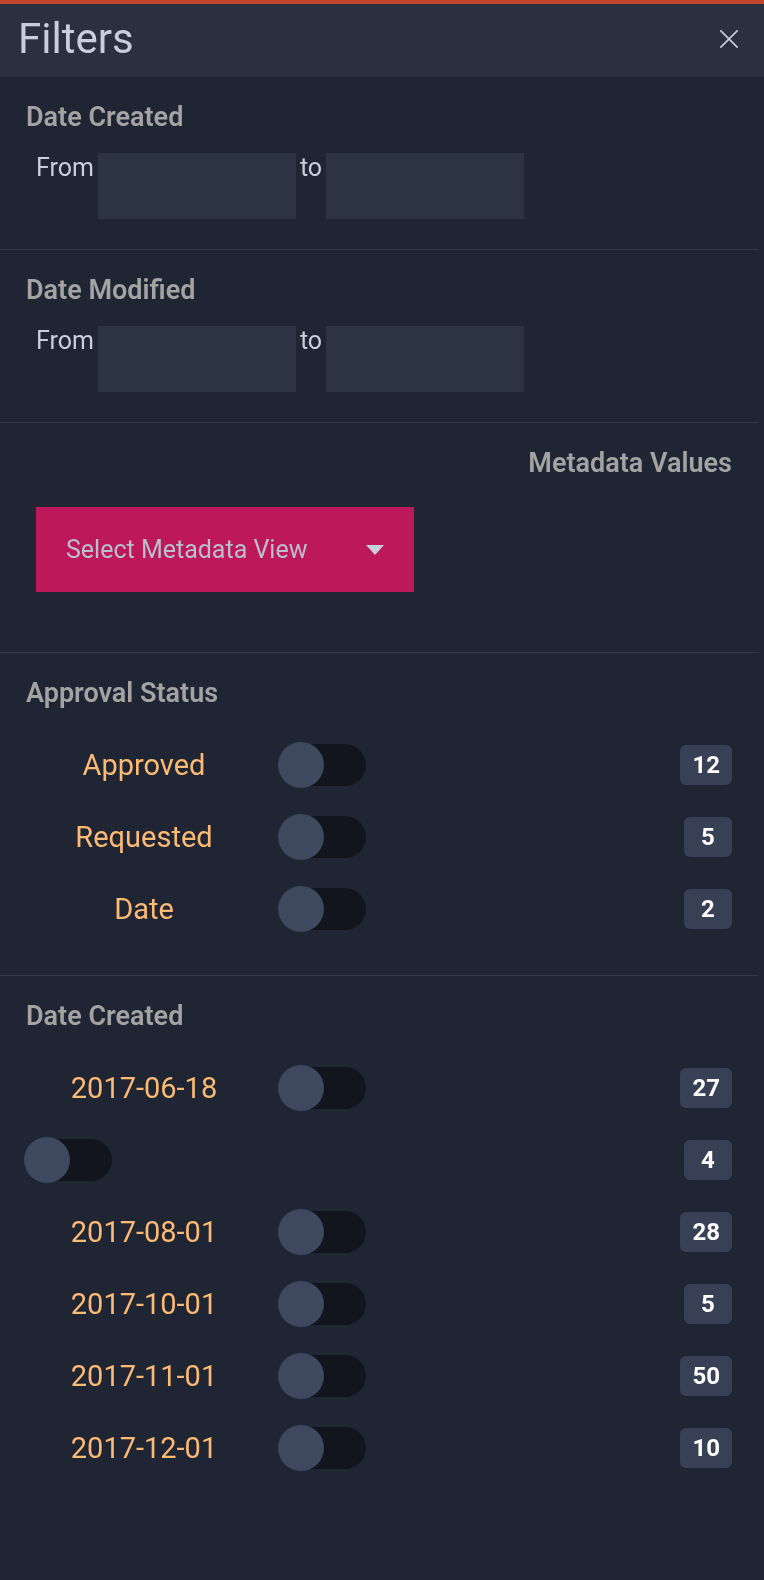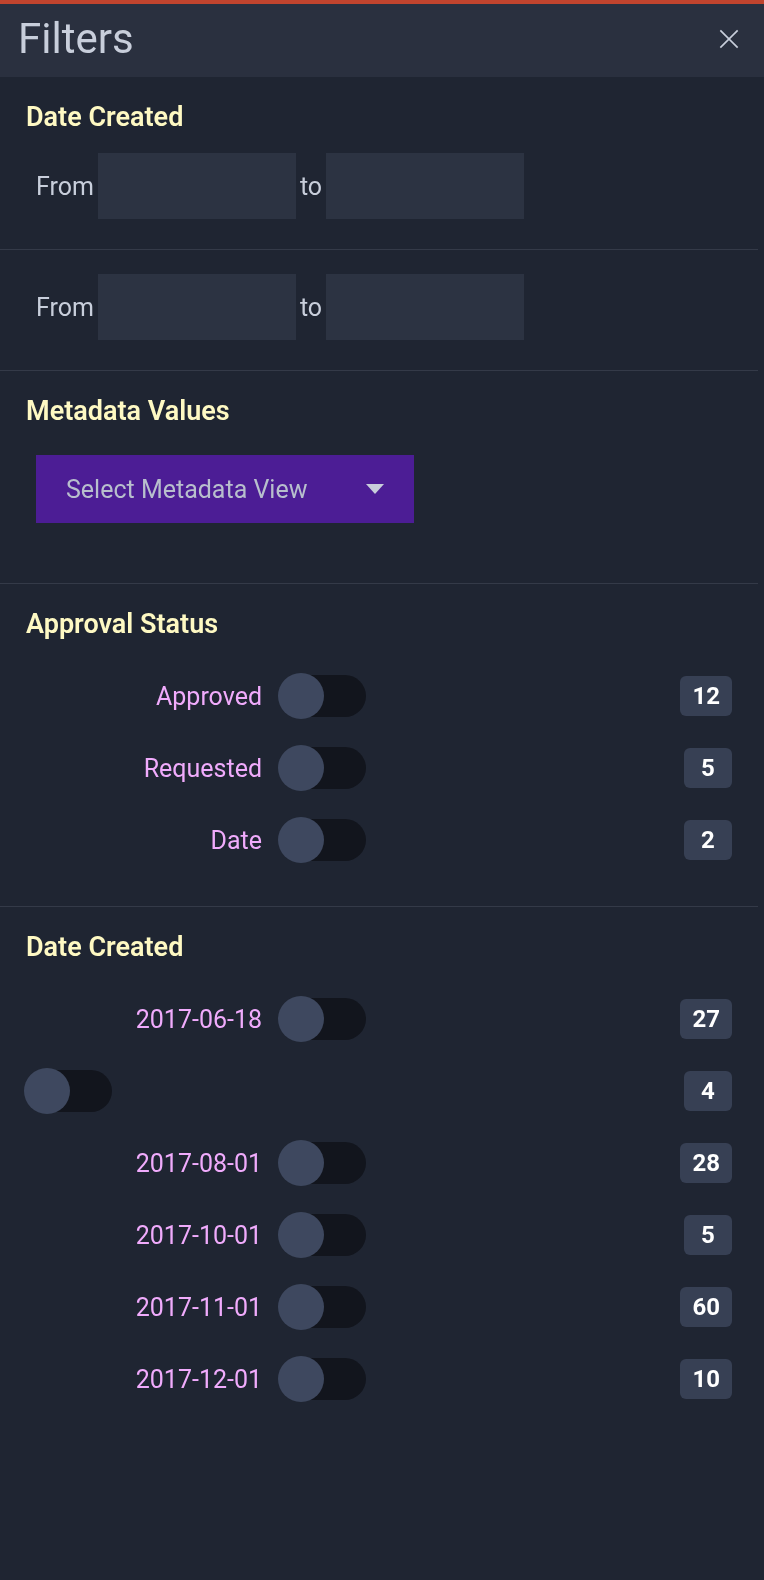--- a/index.html
+++ b/index.html
@@ -52,47 +52,47 @@
   .body::-webkit-scrollbar-track { background: transparent; }
   .body::-webkit-scrollbar-thumb { background: #3b4254; border-radius: 5px; }
   .section {
     padding: 24px 26px 30px 26px;
     border-bottom: 1px solid #343a48;
   }
   .section:last-child { border-bottom: none; }
   .section-title {
     font-size: 27px;
     font-weight: 600;
-    color: #fef9c3;
+    color: #a3a3a3;
     margin-bottom: 20px;
   }
   .date-row {
     display: flex;
-    align-items: center;
+    align-items: flex-start;
     gap: 4px;
     padding-left: 10px;
   }
   .date-row label {
     font-size: 25px;
     color: #c8cedb;
   }
   .date-input {
     width: 198px;
     height: 66px;
     background: #2c3342;
     border: none;
     outline: none;
     color: #d8dde6;
     font-size: 22px;
     padding: 0 10px;
   }
   .dropdown {
     width: 378px;
-    height: 68px;
-    background: #4c1d95;
+    height: 85px;
+    background: #be185d;
     display: flex;
     align-items: center;
     justify-content: space-between;
     padding: 0 30px;
     cursor: pointer;
     margin-left: 10px;
     margin-top: 28px;
   }
   .dropdown-label {
     font-size: 25px;
@@ -105,23 +105,23 @@
     border-top: 10px solid #c8cedb;
   }
   .facet-row {
     display: flex;
     align-items: center;
     padding: 15px 0;
     gap: 18px;
   }
   .facet-label {
     width: 236px;
-    text-align: right;
-    font-size: 25px;
-    color: #f0abfc;
+    text-align: center;
+    font-size: 29px;
+    color: #fdba74;
   }
   .toggle {
     position: relative;
     width: 86px;
     height: 42px;
     background: #12151d;
     border-radius: 21px;
     cursor: pointer;
     flex-shrink: 0;
   }
@@ -141,21 +141,21 @@
     background: #374054;
     border-radius: 6px;
     display: flex;
     align-items: center;
     justify-content: center;
     padding: 0 12px;
     font-size: 24px;
     font-weight: 700;
     color: #ffffff;
   }
-  .section-metadata { padding-bottom: 60px; border-bottom: 1px solid #343a48; }
+  .section-metadata { padding-bottom: 60px; border-bottom: 1px solid #343a48; text-align: right; }
 </style>
 </head>
 <body>
 
 <div class="panel">
 
   <div class="header">
     <h1>Filters</h1>
     <div class="close-btn">
       <svg viewBox="0 0 24 24" fill="none">
@@ -171,20 +171,21 @@
       <div class="section-title">Date Created</div>
       <div class="date-row">
         <label>From</label>
         <input class="date-input" style="">
         <label>to</label>
         <input class="date-input" style="">
       </div>
     </div>
 
     <div class="section">
+      <div class="section-title">Date Modified</div>
       <div class="date-row">
         <label>From</label>
         <input class="date-input" style="">
         <label>to</label>
         <input class="date-input" style="">
       </div>
     </div>
 
     <div class="section section-metadata">
       <div class="section-title">Metadata Values</div>
@@ -263,21 +264,21 @@
         <div class="spacer"></div>
         <div class="count-badge">5</div>
       </div>
 
       <div class="facet-row">
         <div class="facet-label">2017-11-01</div>
         <div class="toggle">
             <div class="knob"></div>
           </div>
         <div class="spacer"></div>
-        <div class="count-badge">60</div>
+        <div class="count-badge">50</div>
       </div>
 
       <div class="facet-row">
         <div class="facet-label">2017-12-01</div>
         <div class="toggle">
             <div class="knob"></div>
           </div>
         <div class="spacer"></div>
         <div class="count-badge">10</div>
       </div>

